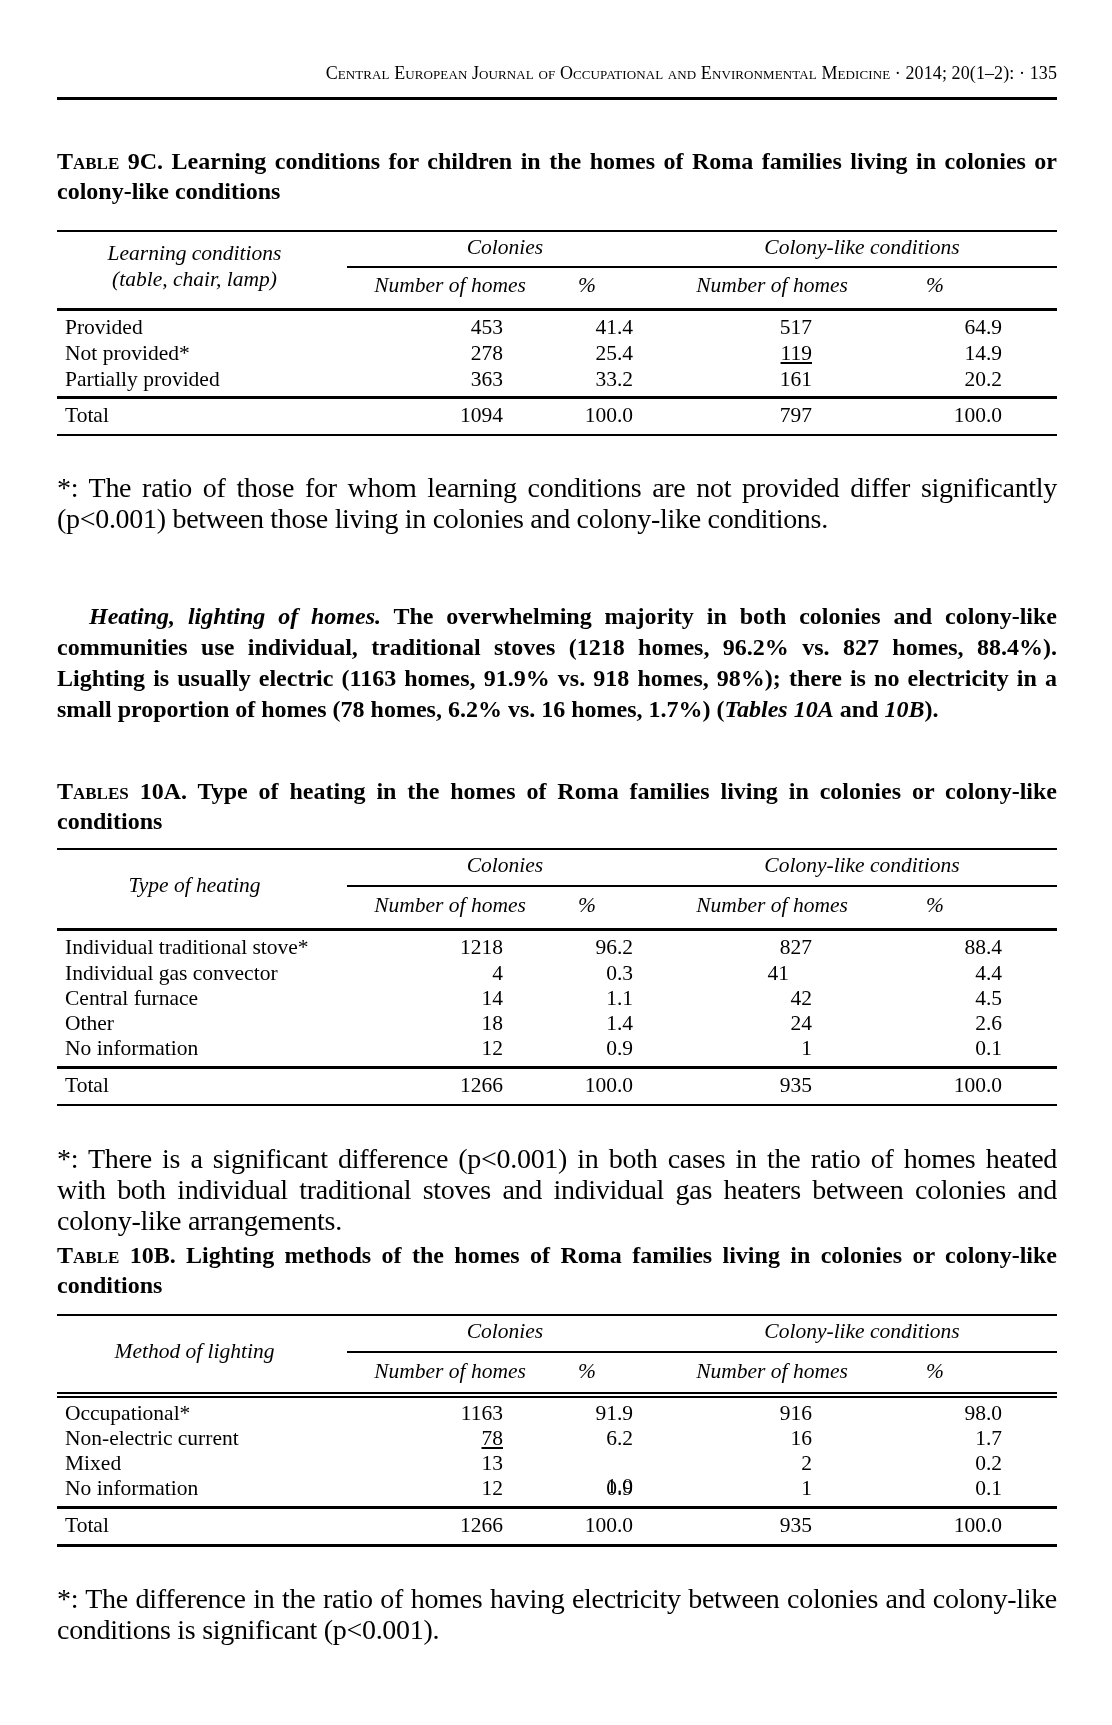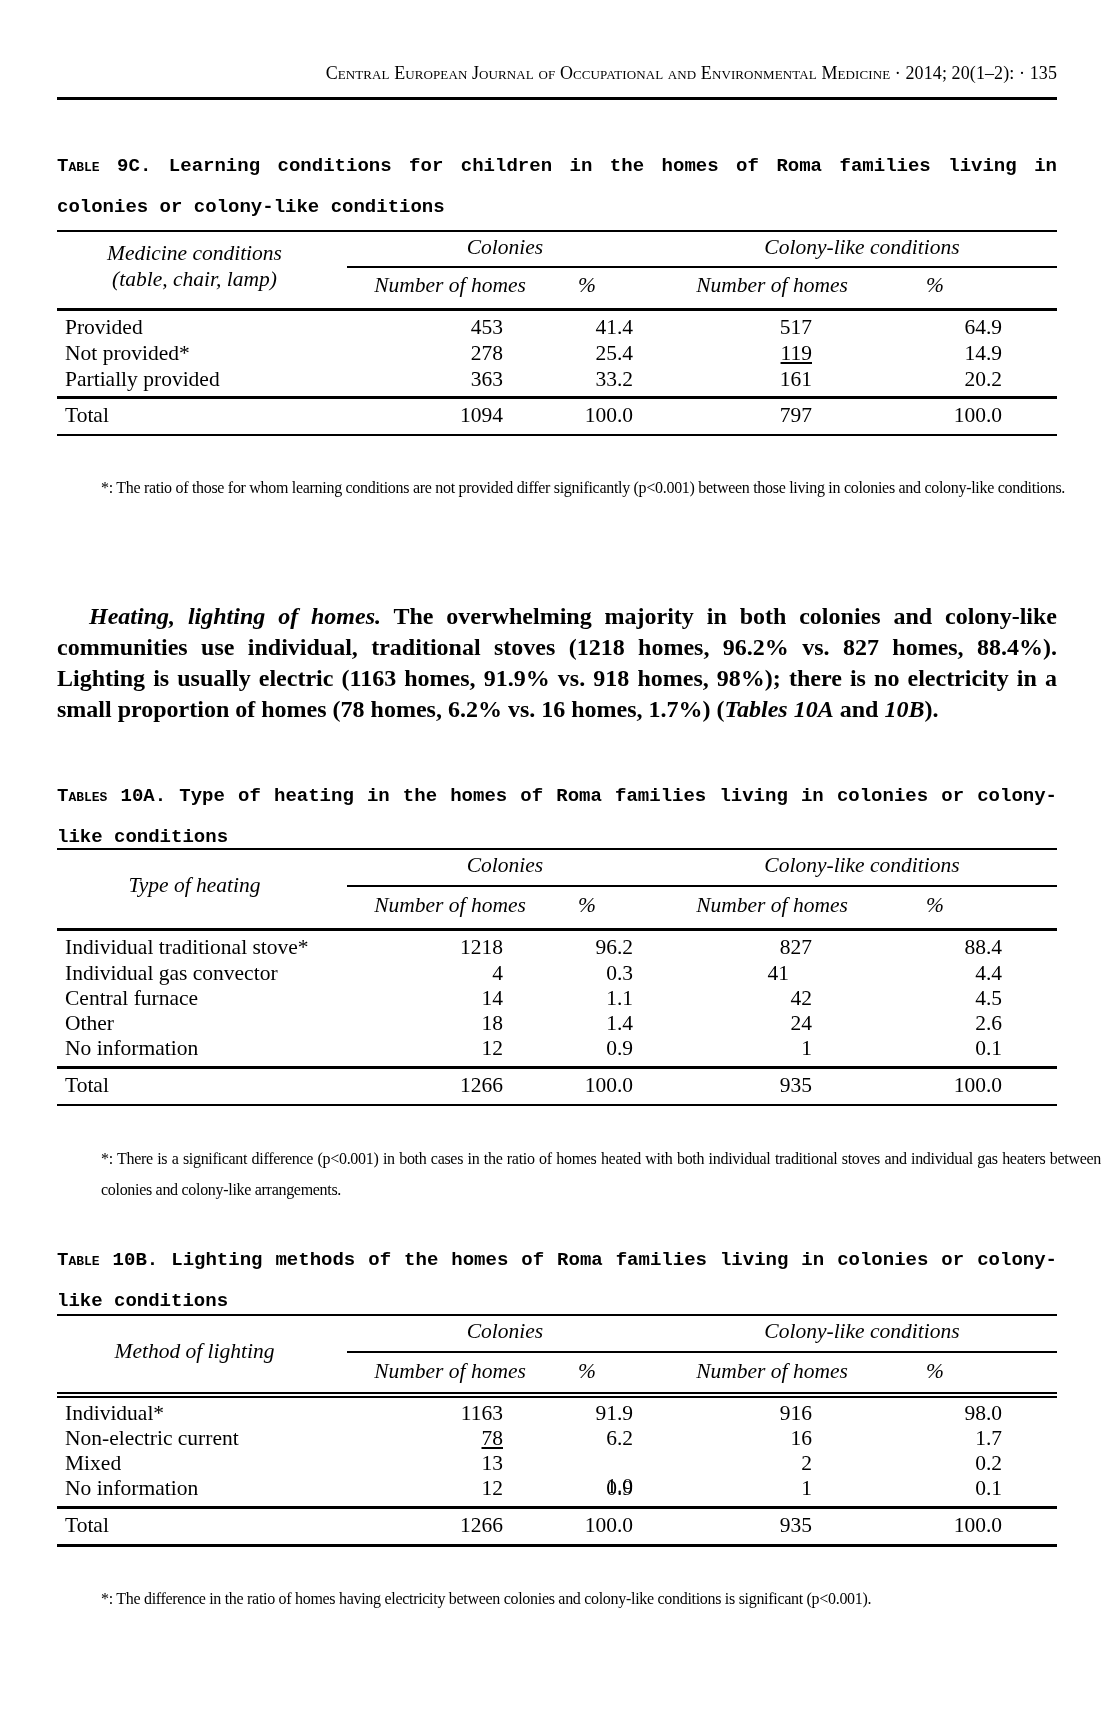--- a/index.html
+++ b/index.html
@@ -13,39 +13,39 @@
   .running-head {
     position: absolute; left: 0; top: 62px; width: 1000px; height: 30px;
     font-size: 18px; line-height: 22px; text-align: right;
     font-variant: small-caps; letter-spacing: 0.1px;
   }
   .running-head-rule { position: absolute; left: 0; top: 97px; width: 1000px; height: 3px; background: #000; }
 
   
   .caption {
     position: absolute; left: 0; width: 1000px;
-    font-size: 19px; line-height: 41px; font-weight: bold; text-align: justify; font-family: Liberation Mono, monospace;
+    font-size: 24px; line-height: 30px; font-weight: bold; text-align: justify;
   }
   .caption .label { font-variant: small-caps; }
 
   
   .tbl { position: absolute; left: 0; width: 1000px; font-size: 21.5px; }
   .rule { position: absolute; background: #000; }
   .rule.thick { height: 3px; }
   .rule.thin { height: 2px; }
   .cell { position: absolute; line-height: 26px; white-space: nowrap; }
   .it { font-style: italic; }
   .c { text-align: center; }
   .r { text-align: right; }
   .l { text-align: left; }
 
   
   .note {
     position: absolute; left: 0; width: 1000px;
-    font-size: 16px; line-height: 31px; text-align: justify; letter-spacing: -0.3px; margin-left: 44px;
+    font-size: 28px; line-height: 31px; text-align: justify; letter-spacing: -0.3px;
   }
   
   .para {
     position: absolute; left: 0; width: 1000px;
     font-size: 24px; line-height: 31px; text-align: justify;
   }
   .para .it { font-style: italic; }
   .para p { margin: 0; text-indent: 32px; text-align-last: left; }
 </style>
 </head>
@@ -59,21 +59,21 @@
   </div>
   <div class="running-head-rule"></div>
 
   <div class="caption" style="top:146px;">
     <span class="label">Table 9C.</span>
     <span>Learning conditions for children in the homes of Roma families living in colonies or colony-like conditions</span>
   </div>
 
   <div class="tbl" style="top:230px; height:220px;">
     <div class="rule thin" style="left:0; top:0; width:1000px;"></div>
-    <div class="cell it c" style="left:0; top:10px; width:275px;">Medicine conditions</div>
+    <div class="cell it c" style="left:0; top:10px; width:275px;">Learning conditions</div>
     <div class="cell it c" style="left:0; top:36px; width:275px;">(table, chair, lamp)</div>
     <div class="cell it c" style="left:288px; top:4px; width:320px;">Colonies</div>
     <div class="cell it c" style="left:610px; top:4px; width:390px;">Colony-like conditions</div>
     <div class="rule thin" style="left:290px; top:36px; width:710px;"></div>
     <div class="cell it c" style="left:288px; top:42px; width:210px;">Number of homes</div>
     <div class="cell it c" style="left:490px; top:42px; width:80px;">%</div>
     <div class="cell it c" style="left:605px; top:42px; width:220px;">Number of homes</div>
     <div class="cell it c" style="left:838px; top:42px; width:80px;">%</div>
     <div class="rule thick" style="left:0; top:78px; width:1000px;"></div>
 
@@ -192,21 +192,21 @@
     <div class="cell it c" style="left:610px; top:4px; width:390px;">Colony-like conditions</div>
     <div class="rule thin" style="left:290px; top:37px; width:710px;"></div>
     <div class="cell it c" style="left:288px; top:44px; width:210px;">Number of homes</div>
     <div class="cell it c" style="left:490px; top:44px; width:80px;">%</div>
     <div class="cell it c" style="left:605px; top:44px; width:220px;">Number of homes</div>
     <div class="cell it c" style="left:838px; top:44px; width:80px;">%</div>
     <div class="rule thin" style="left:0; top:78px; width:1000px;"></div>
     <div class="rule thin" style="left:0; top:82px; width:1000px;"></div>
 
     <div>
-      <div class="cell l" style="left:8px; top:86px;">Individual*</div>
+      <div class="cell l" style="left:8px; top:86px;">Occupational*</div>
       <div class="cell r" style="left:340px; top:86px; width:106px;">1163</div>
       <div class="cell r" style="left:480px; top:86px; width:96px;">91.9</div>
       <div class="cell r" style="left:660px; top:86px; width:95px;">916</div>
       <div class="cell r" style="left:850px; top:86px; width:95px;">98.0</div>
     </div>
     <div>
       <div class="cell l" style="left:8px; top:111px;">Non-electric current</div>
       <div class="cell r" style="left:340px; top:111px; width:106px;text-decoration:underline;">78</div>
       <div class="cell r" style="left:480px; top:111px; width:96px;">6.2</div>
       <div class="cell r" style="left:660px; top:111px; width:95px;">16</div>

